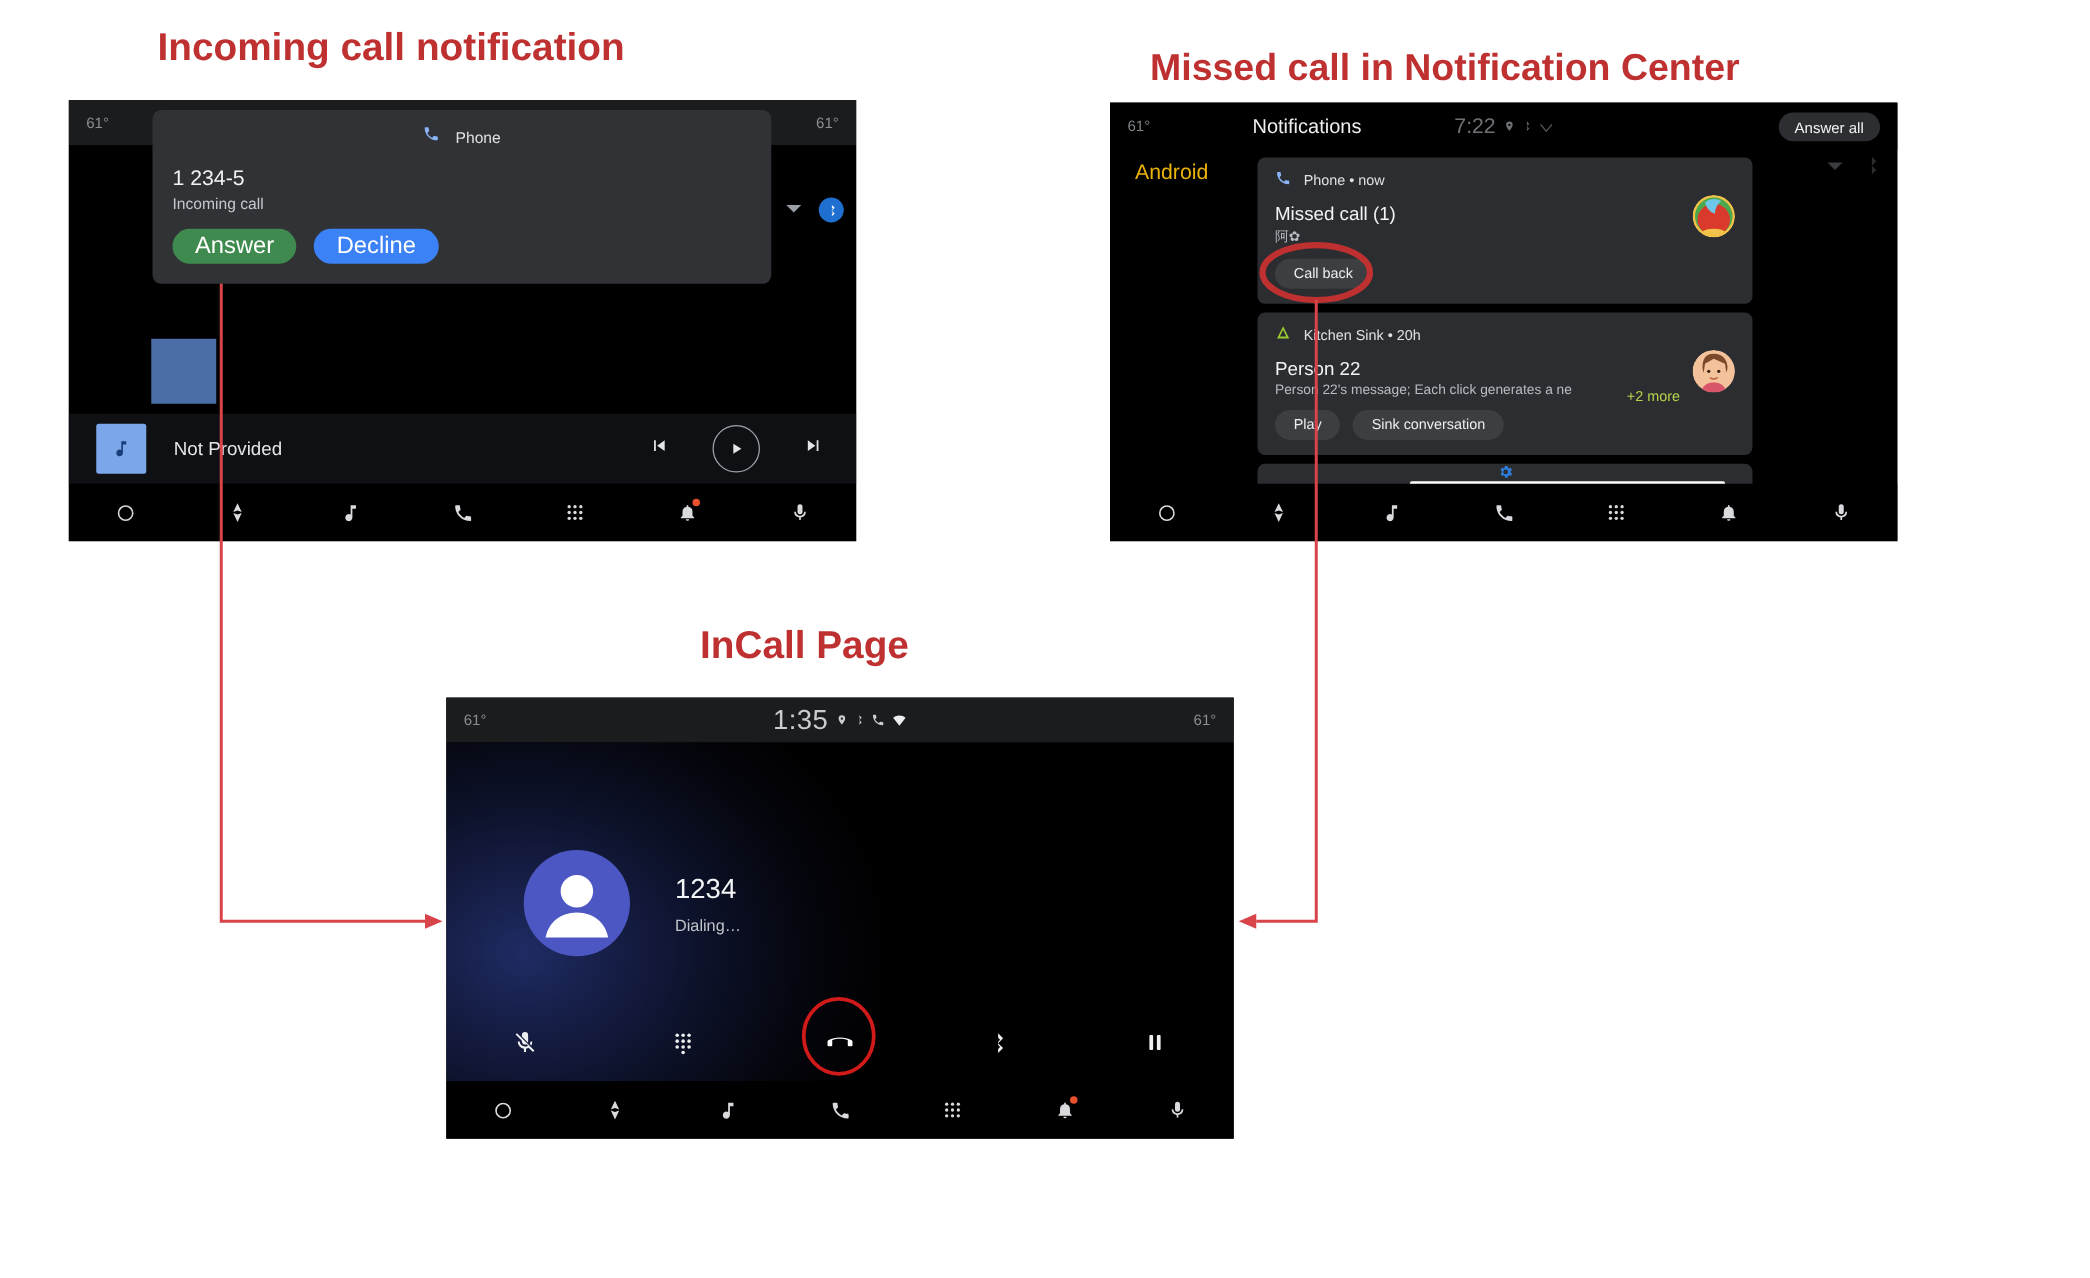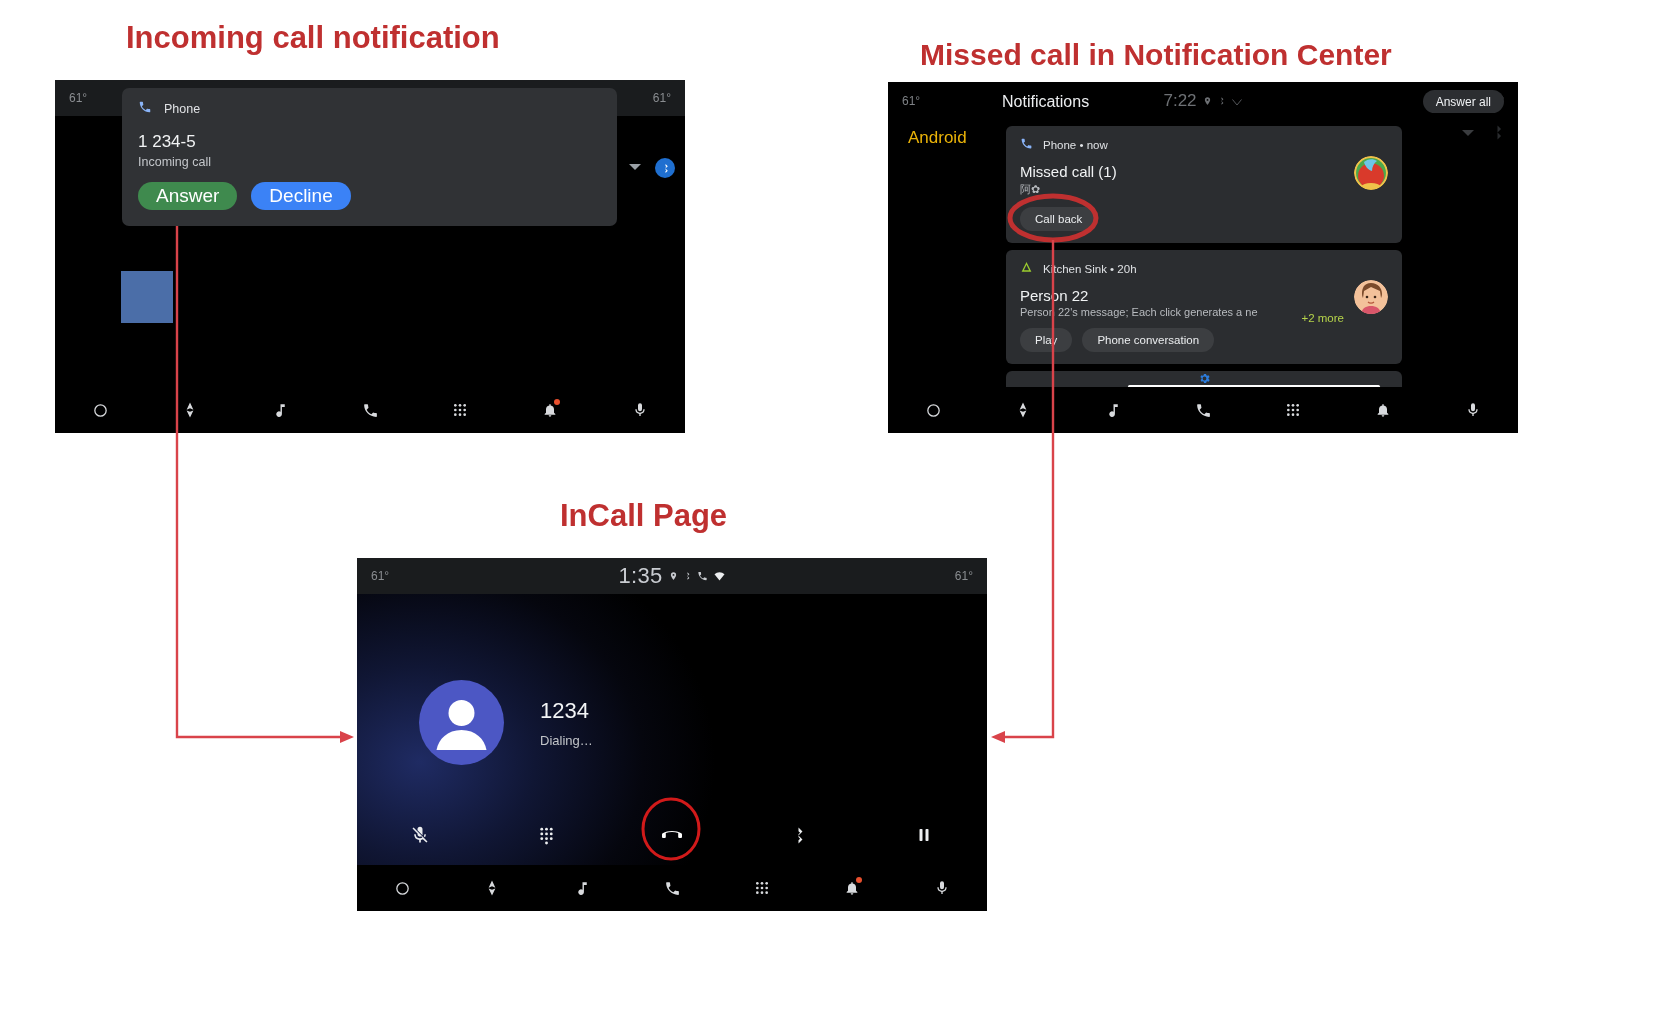--- a/index.html
+++ b/index.html
@@ -116,21 +116,21 @@
     display: flex; align-items: center; justify-content: center;
   }
 
   
   .heads-up {
     position: absolute; left: 67px; top: 8px;
     width: 495px; background: #303235;
     border-radius: 7px; padding: 12px 16px 16px 16px;
     z-index: 5;
   }
-  .hu-head { display: flex; align-items: center; gap: 12px; }
+  .hu-head { display: flex; align-items: center; gap: 12px; justify-content: center; }
   .hu-app { color: #dfe1e4; font-size: 12.5px; }
   .hu-title { color: #f1f3f4; font-size: 17px; margin-top: 14px; font-weight: 500; }
   .hu-sub { color: #c4c7cb; font-size: 12.5px; margin-top: 3px; }
   .hu-actions { display: flex; gap: 14px; margin-top: 13px; }
   .btn-pill {
     border: none; border-radius: 15px; padding: 0 18px; height: 28px;
     color: #fff; font-size: 19px; font-family: "Liberation Sans", sans-serif;
     cursor: pointer; display: flex; align-items: center; justify-content: center;
   }
   .btn-answer { background: #3f8a4e; }
@@ -273,20 +273,45 @@
         <span class="hu-app">Phone</span>
       </div>
       <div class="hu-title">1 234-5</div>
       <div class="hu-sub">Incoming call</div>
       <div class="hu-actions">
         <button class="btn-pill btn-answer">Answer</button>
         <button class="btn-pill btn-decline">Decline</button>
       </div>
     </div>
 
+    <div class="mediabar">
+      <div class="art">
+        <svg width="16" height="16" viewBox="0 0 24 24" fill="#1a3e78">
+            <path d="M12 3v10.6A4 4 0 1014 17V7h4V3h-6z"></path>
+          </svg>
+      </div>
+      <div class="mtitle">Not Provided</div>
+      <div class="mctrls">
+        <span>
+          <svg width="17" height="17" viewBox="0 0 24 24" fill="#e3e5e8">
+              <path d="M6 6h2v12H6zm3.5 6l8.5 6V6z"></path>
+            </svg>
+        </span>
+        <span class="play-circle">
+          <svg width="14" height="14" viewBox="0 0 24 24" fill="#e3e5e8">
+              <path d="M8 5v14l11-7z"></path>
+            </svg>
+        </span>
+        <span>
+          <svg width="17" height="17" viewBox="0 0 24 24" fill="#e3e5e8">
+              <path d="M16 6h2v12h-2zM6 18l8.5-6L6 6z"></path>
+            </svg>
+        </span>
+      </div>
+    </div>
 
     <div class="navbar">
       <div class="nav-item">
         <span>
           <svg width="17" height="17" viewBox="0 0 24 24" fill="none" stroke="#d8dadd" stroke-width="1.8">
               <circle cx="12" cy="12" r="8"></circle>
             </svg>
         </span>
       </div>
       <div class="nav-item">
@@ -414,21 +439,21 @@
                 <path d="M12 2l9 18H3L12 2zm0 5L7.2 17h9.6L12 7z"></path>
               </svg>
           </span>
           <span class="nc-app">Kitchen Sink • 20h</span>
         </div>
         <div class="nc-big">Person 22</div>
         <div class="nc-sub">Person 22's message; Each click generates a ne</div>
         <div class="nc-more">+2 more</div>
         <div class="nc-btnrow">
           <button class="nc-btn">Play</button>
-          <button class="nc-btn">Phone conversation</button>
+          <button class="nc-btn">Sink conversation</button>
         </div>
         <div class="nc-avatar">
           <svg width="34" height="34" viewBox="0 0 34 34">
             <circle cx="17" cy="17" r="17" fill="#f3c19a"></circle>
             <path d="M17 3c7 0 11 5 11 11 0 2-1 4-1 4l-1-7-9-4-7 4-1 7s-1-2-1-4C8 8 10 3 17 3z" fill="#7a4a2b"></path>
             <circle cx="13" cy="17" r="1.3" fill="#3a2518"></circle>
             <circle cx="21" cy="17" r="1.3" fill="#3a2518"></circle>
             <path d="M14 22c1.5 1.5 4.5 1.5 6 0" stroke="#b5583c" stroke-width="1.2" fill="none"></path>
             <path d="M7 34c1-6 5-8 10-8s9 2 10 8z" fill="#d9566a"></path>
           </svg>

